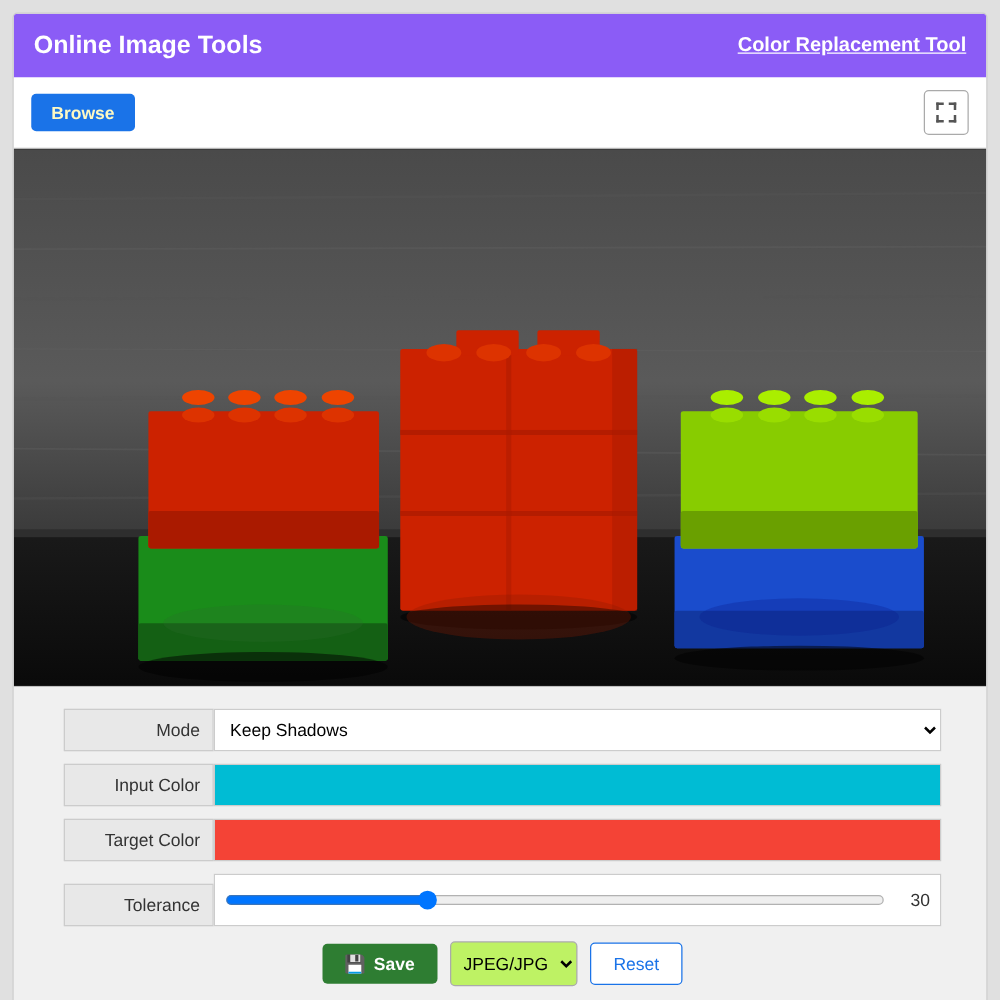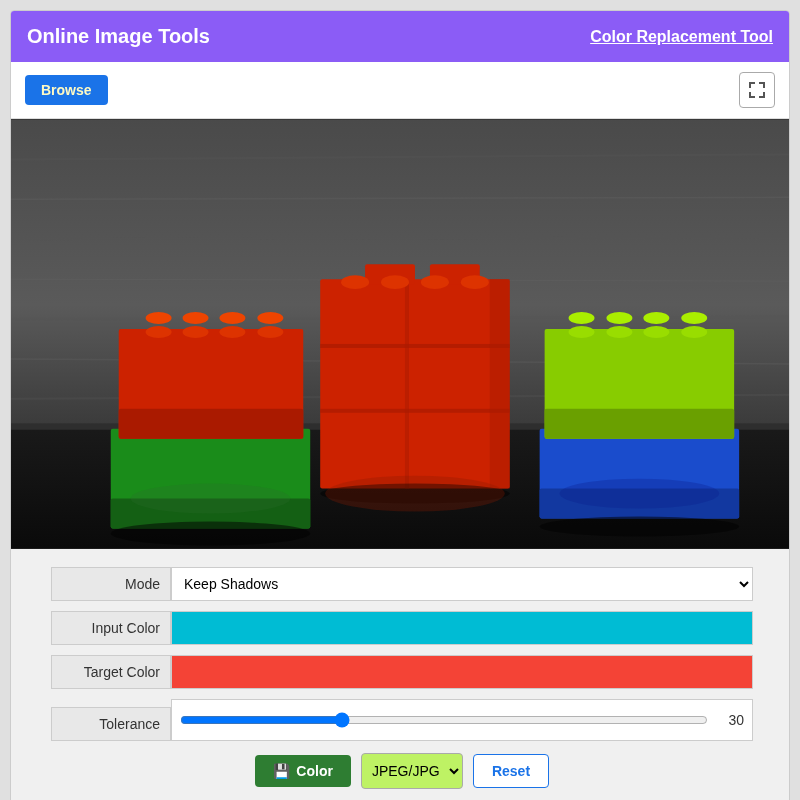--- a/index.html
+++ b/index.html
@@ -198,21 +198,21 @@
       cursor: pointer;
     }
     .reset-btn {
       background: #fff;
       color: #1a73e8;
       border: 1px solid #1a73e8;
       padding: 8px 18px;
       border-radius: 4px;
       font-size: 14px;
       cursor: pointer;
-      font-weight: bold;
+      font-weight: normal;
     }
 
     
     .lego-svg {
       width: 100%;
       height: 100%;
     }
   </style>
 </head>
 <body>
@@ -378,21 +378,21 @@
       <div class="control-label tolerance-label">Tolerance</div>
       <div class="control-input tolerance-slider-wrapper">
         <input type="range" class="tolerance-slider" min="0" max="100" value="30" style="">
         <span class="tolerance-value">30</span>
       </div>
     </div>
 
     <div class="action-row">
       <button class="save-btn">
         <span>💾</span>
-        <span>Color</span>
+        <span>Save</span>
       </button>
       <select class="format-select">
         <option>JPEG/JPG</option>
         <option>PNG</option>
         <option>WEBP</option>
         <option>GIF</option>
       </select>
       <button class="reset-btn">Reset</button>
     </div>
 

